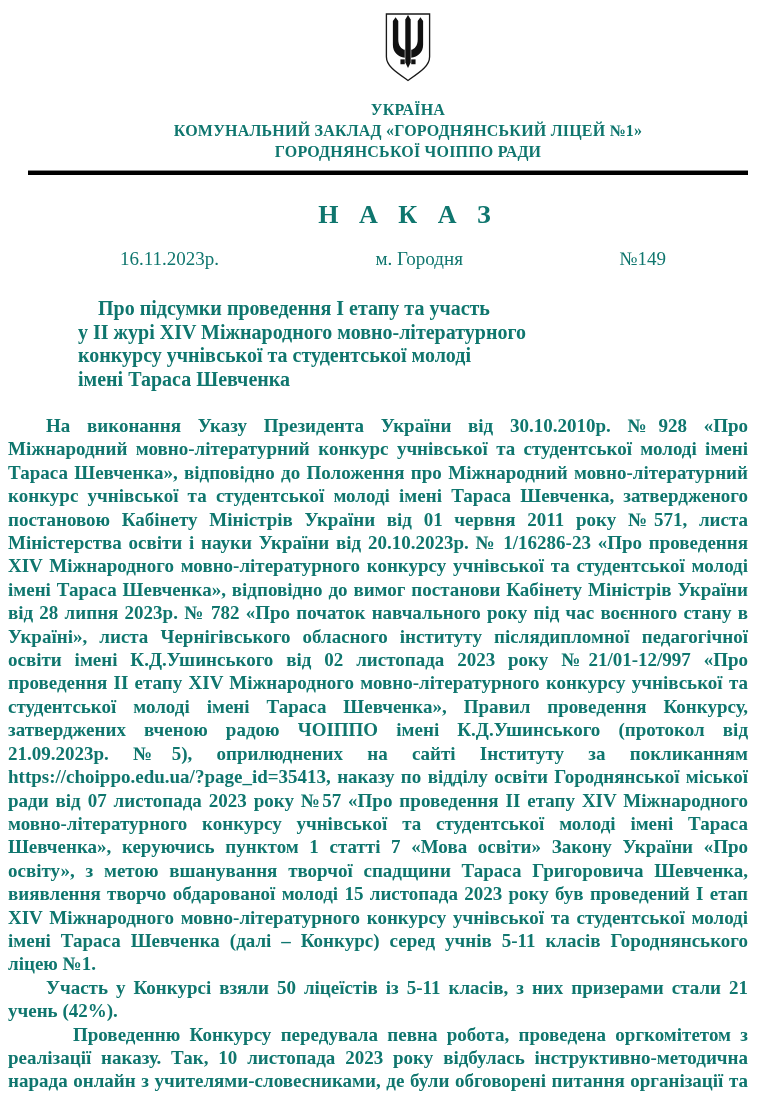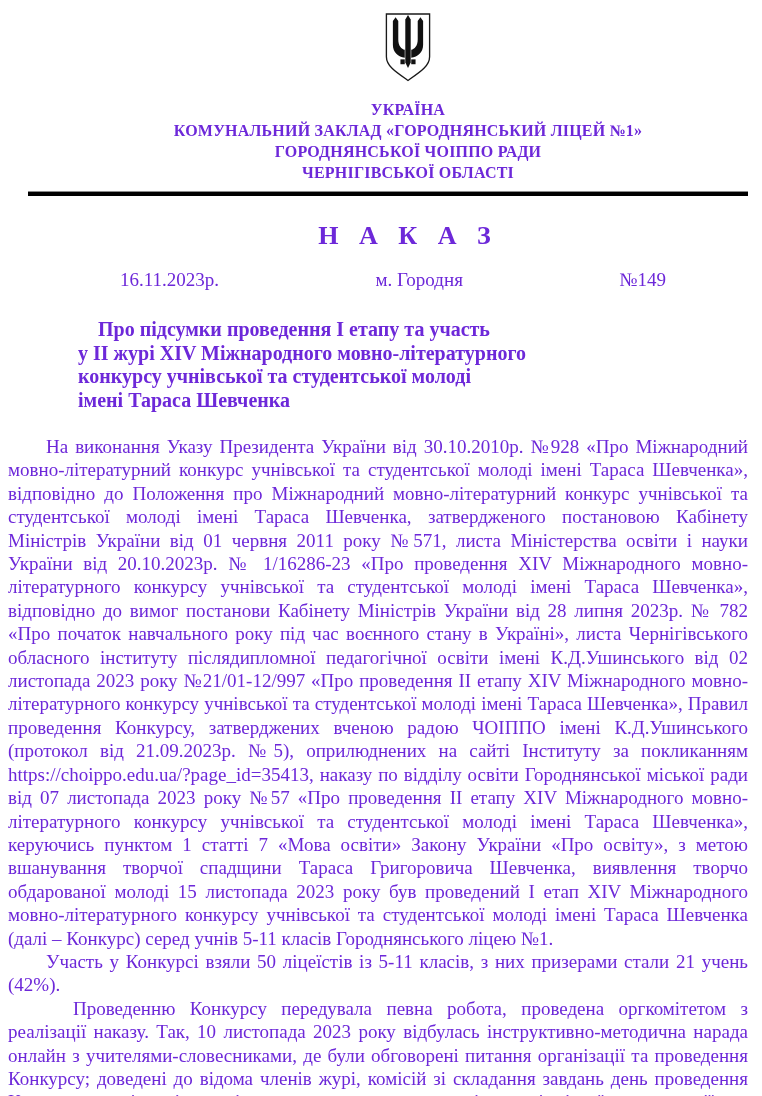--- a/index.html
+++ b/index.html
@@ -1,35 +1,35 @@
 <!DOCTYPE html>
 <html lang="uk"><head>
 <meta charset="utf-8">
 <style>
   html,body{margin:0;padding:0;background:#e8e8e8;}
   .page{
-    width:762px;height:1096px;background:#ffffff;color:#6d28d9;
+    width:762px;height:1096px;background:#ffffff;color:#0f766e;
     font-family:"Liberation Serif","DejaVu Serif",serif;
     overflow:hidden;position:relative;margin:0 auto;box-sizing:border-box;
     padding:12px 14px 0 8px;
   }
   
   .header-block{margin-left:60px;text-align:center;}
   .emblem{display:block;margin:0 auto 16px auto;}
   .header-lines{font-weight:bold;font-size:16px;line-height:21px;letter-spacing:.2px;}
   .divider{height:4px;background:#000;border-top:1px solid #8a8a8a;margin:8px 0 0 20px;}
   .order-heading{margin-left:60px;margin-top:25px;text-align:center;
     font-weight:bold;font-size:26px;letter-spacing:7px;}
   .order-meta{display:flex;justify-content:space-between;align-items:baseline;
     margin-top:18px;padding-left:112px;padding-right:82px;font-size:19px;}
   .order-title{margin-top:27px;margin-left:70px;width:470px;
     font-weight:bold;font-size:20px;line-height:23.5px;}
   .order-title .t-line:first-child{padding-left:20px;}
   .body-text{margin-top:23px;font-size:19px;line-height:23.4px;text-align:justify;}
-  .body-text p{margin:0;}
+  .body-text p{margin:0;font-weight:bold;}
   .indent-1{text-indent:38px;}
   .indent-2{text-indent:65px;}
 </style>
 </head>
 <body>
 
 <div class="page">
 
   <div class="header-block">
     <svg class="emblem" width="54" height="71" viewBox="0 0 100 130" aria-hidden="true">
@@ -39,21 +39,20 @@
         <path d="M22 16 L27 9 L32 16 V50 C32 62 38 68 44 69 L44 84 C32 83 22 74 22 60 Z"></path>
         <path d="M78 16 L73 9 L68 16 V50 C68 62 62 68 56 69 L56 84 C68 83 78 74 78 60 Z"></path>
         <path d="M36 87 H44 V96 H36 Z"></path>
         <path d="M56 87 H64 V96 H56 Z"></path>
       </g>
     </svg>
     <div class="header-lines">
       <div>УКРАЇНА</div>
       <div>КОМУНАЛЬНИЙ ЗАКЛАД «ГОРОДНЯНСЬКИЙ ЛІЦЕЙ №1»</div>
       <div>ГОРОДНЯНСЬКОЇ ЧОІППО РАДИ</div>
-      <div>ЧЕРНІГІВСЬКОЇ ОБЛАСТІ</div>
     </div>
   </div>
 
   <div class="divider"></div>
 
   <div class="order-heading">Н А К А З</div>
 
   <div class="order-meta">
     <span>16.11.2023р.</span>
     <span>м. Городня</span>

